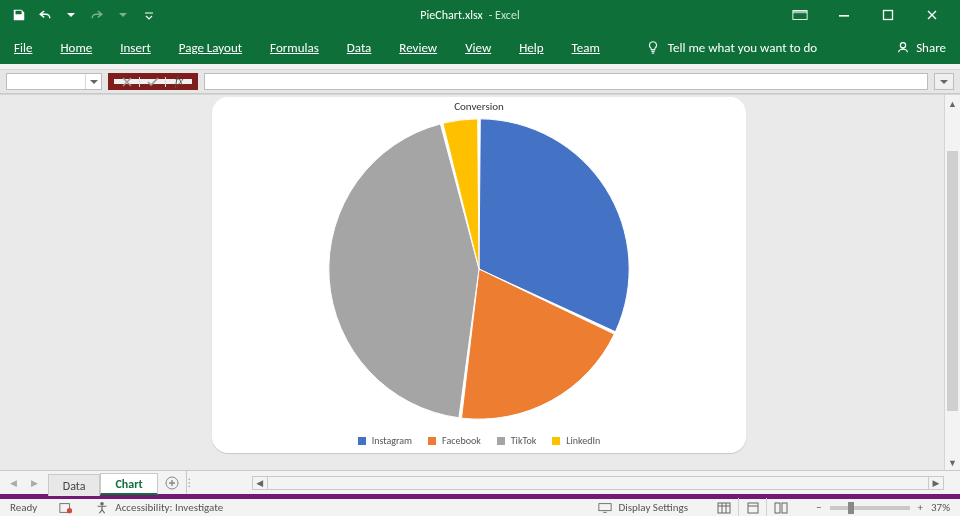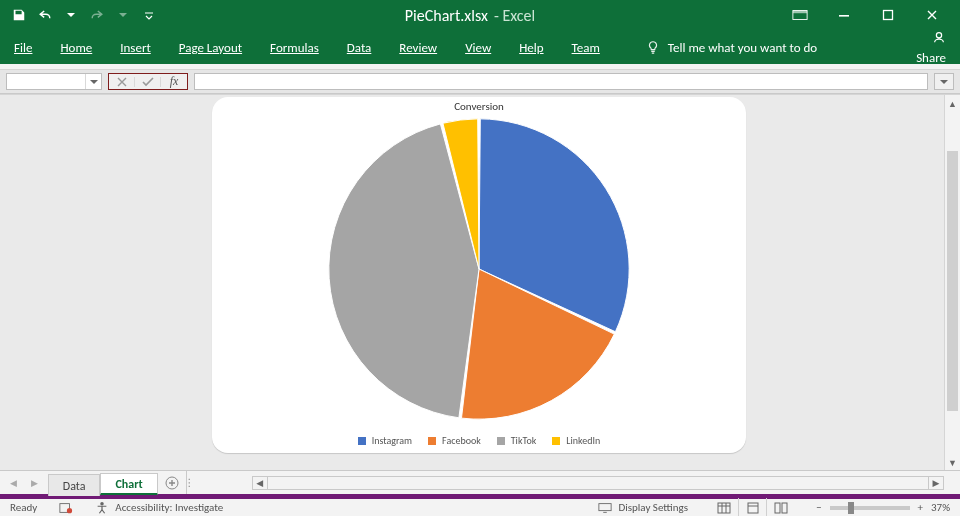--- a/index.html
+++ b/index.html
@@ -1,47 +1,47 @@
 <!DOCTYPE html>
 <html><head>
 <meta charset="utf-8">
 <style>
   * { box-sizing: border-box; margin: 0; padding: 0; font-family: "Segoe UI", Calibri, Arial, sans-serif; }
   html, body { width: 960px; height: 516px; overflow: hidden; background:#fff; }
   .app { width:960px; height:516px; display:flex; flex-direction:column; background:#e6e6e6; }
 
   
-  .titlebar { height:30px; background:#0e6f39; display:flex; align-items:center; color:#fff; font-size:16px; }
+  .titlebar { height:30px; background:#0e6f39; display:flex; align-items:center; color:#fff; font-size:12px; }
   .titlebar .qat { display:flex; align-items:center; gap:0; padding-left:6px;}
   .titlebar .qat .qbtn { width:26px; height:28px; display:flex; align-items:center; justify-content:center; color:#fff;}
   .titlebar .qat .qbtn.disabled { opacity:.45; }
   .titlebar .title { flex:1; text-align:center; display:flex; justify-content:center; align-items:center; gap:6px;}
   .titlebar .title .fname { color:#fff; }
   .titlebar .title .appn { color:#c9e4d3; }
   .titlebar .right { display:flex; align-items:center; padding-right:6px;}
   .titlebar .right .user { display:flex; align-items:center; gap:6px; margin-right:8px;}
   .titlebar .right .avatar { width:20px; height:20px; background:#d7e7dd; display:flex; align-items:center; justify-content:center; }
   .titlebar .right .winbtn { width:44px; height:30px; display:flex; align-items:center; justify-content:center; color:#fff;}
 
   
   .ribbon { height:34px; background:#0e6f39; display:flex; align-items:center; padding:0 14px; gap:28px; color:#fff; font-size:13px;}
   .ribbon .tab { height:34px; display:flex; align-items:center;text-decoration:underline; }
   .ribbon .tellme { flex:1; display:flex; align-items:center; gap:8px; margin-left:18px;}
   .ribbon .tellme .bulb { opacity:.9; }
-  .ribbon .share { display:flex; align-items:flex-end; gap:6px;flex-direction:column; }
+  .ribbon .share { display:flex; align-items:center; gap:6px; }
 
   
   .ribbonbody { height:6px; background:#f3f3f3; border-bottom:1px solid #d5d5d5; }
 
   
   .formulabar { height:24px; background:#e6e6e6; border-bottom:1px solid #c9c9c9; display:flex; align-items:stretch; font-size:12px; padding:3px 6px; gap:6px;}
   .namebox-wrap { width:96px; display:flex; background:#fff; border:1px solid #bdbdbd;}
   .namebox { flex:1; padding:0 6px; display:flex; align-items:center; background:#fff; color:#444;}
   .namebox-dd { width:16px; display:flex; align-items:center; justify-content:center; border-left:1px solid #d9d9d9; color:#666;}
-  .fxbtns { display:flex; align-items:center; border:1px solid #7f1d1d; background:#f0f0f0;}
+  .fxbtns { display:flex; align-items:center; border:6px solid #7f1d1d; background:#f0f0f0;}
   .fxbtns .fb { width:26px; display:flex; align-items:center; justify-content:center; color:#888; border-right:1px solid #d9d9d9;}
   .fxbtns .fb:last-child { border-right:none; color:#555; font-style:italic;}
   .fxinput { flex:1; background:#fff; border:1px solid #bdbdbd; }
   .fxexpand { width:20px; background:#f0f0f0; border:1px solid #bdbdbd; display:flex; align-items:center; justify-content:center; color:#666;}
 
   
   .docwrap { flex:1; display:flex; background:#eaeaea; position:relative; border-top:1px solid #d5d5d5;}
   .gutter-left { width:6px; background:#eaeaea; }
   .docview { flex:1; position:relative; background:#eaeaea; overflow:hidden;}
   .chartcard { position:absolute; left:206px; top:2px; width:534px; height:356px; background:#fff; box-shadow:0 1px 1px rgba(0,0,0,0.15);border-radius:16px;}

